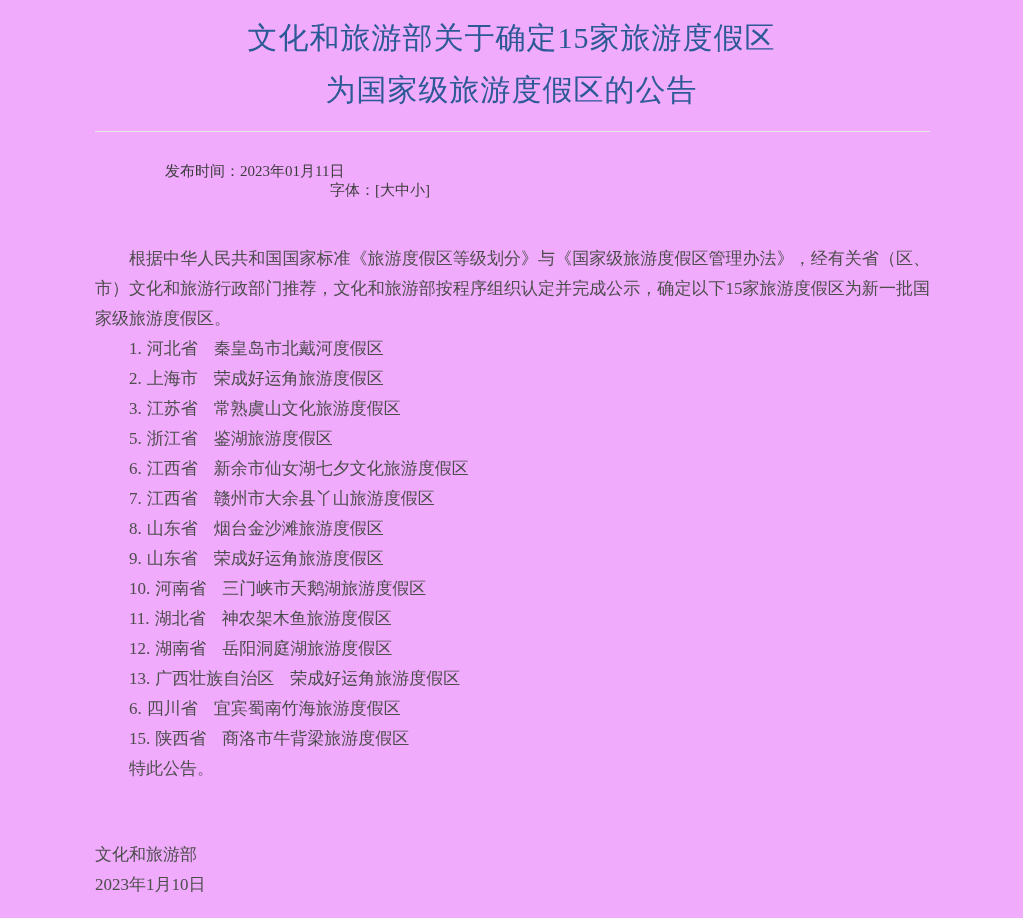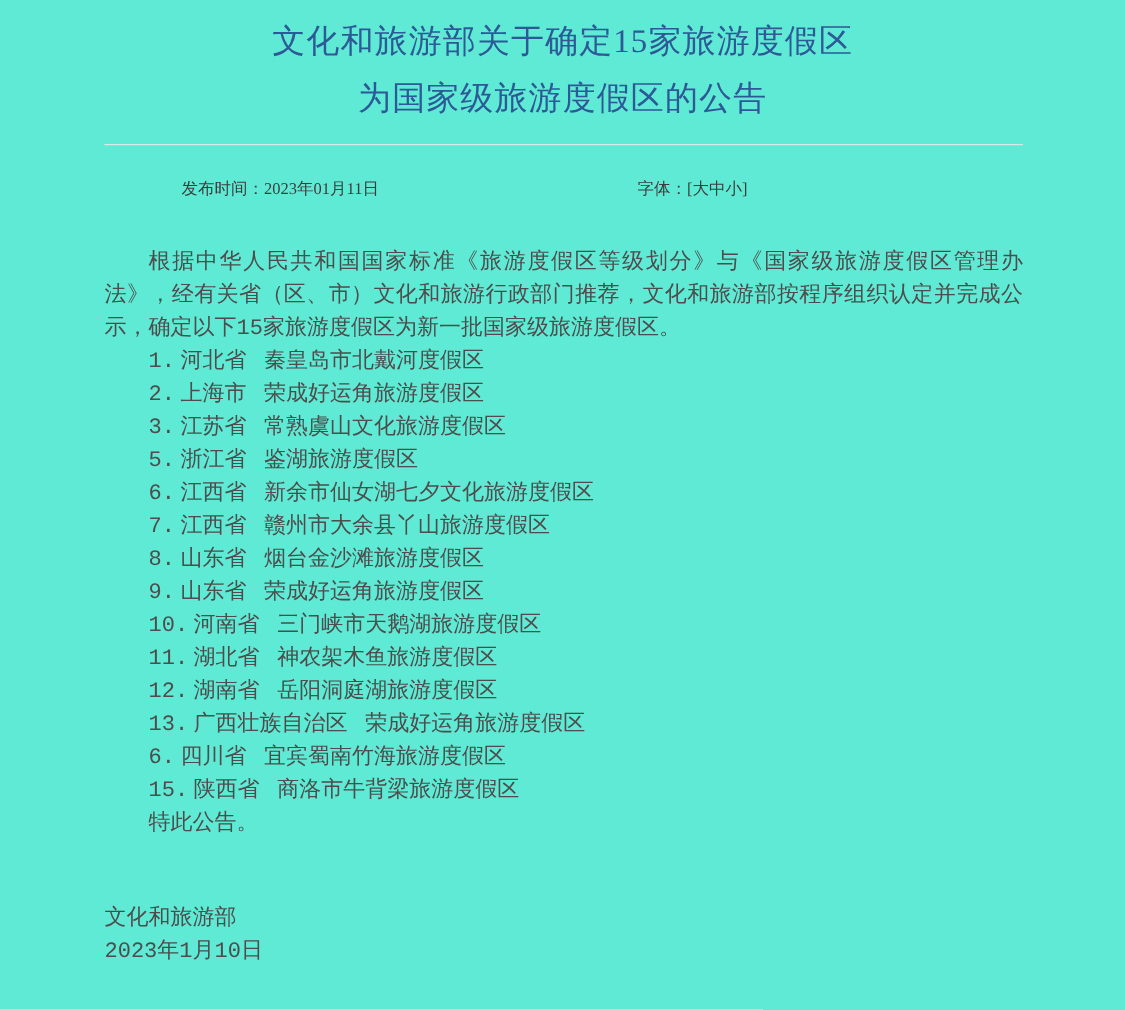--- a/index.html
+++ b/index.html
@@ -7,21 +7,21 @@
   body {
     width: 1023px;
     height: 918px;
     background: #ffffff;
     font-family: "Liberation Serif", serif;
   }
   .page {
     position: relative;
     width: 1023px;
     height: 918px;
-    background: #5eead4;
+    background: #f0abfc;
     overflow: hidden;
   }
   .title {
     margin: 0;
     padding-top: 12px;
     text-align: center;
     color: #2d5a96;
     font-size: 30px;
     font-weight: 400;
     line-height: 52px;
@@ -33,30 +33,30 @@
     background: #e8e8e8;
     margin: 15px 93px 0 95px;
   }
   .meta-row {
     display: flex;
     align-items: flex-start;
     padding: 30px 0 44px;
     margin: 0 93px 0 95px;
     font-size: 15px;
     color: #3d3d3d;
+    flex-direction: column;
   }
   .meta-left { margin-left: 70px; white-space: nowrap; }
   .meta-right { margin-left: 235px; white-space: nowrap; }
   .font-switcher { cursor: pointer; }
   .content {
     margin: 0 93px 0 95px;
-    font-size: 20px;
+    font-size: 17px;
     line-height: 30px;
     color: #4d4d4d;
-    font-family: Liberation Mono, monospace;
   }
   .para {
     margin: 0;
     text-indent: 2em;
     text-align: justify;
   }
   .resort-row {
     padding-left: 2em;
     white-space: nowrap;
   }

